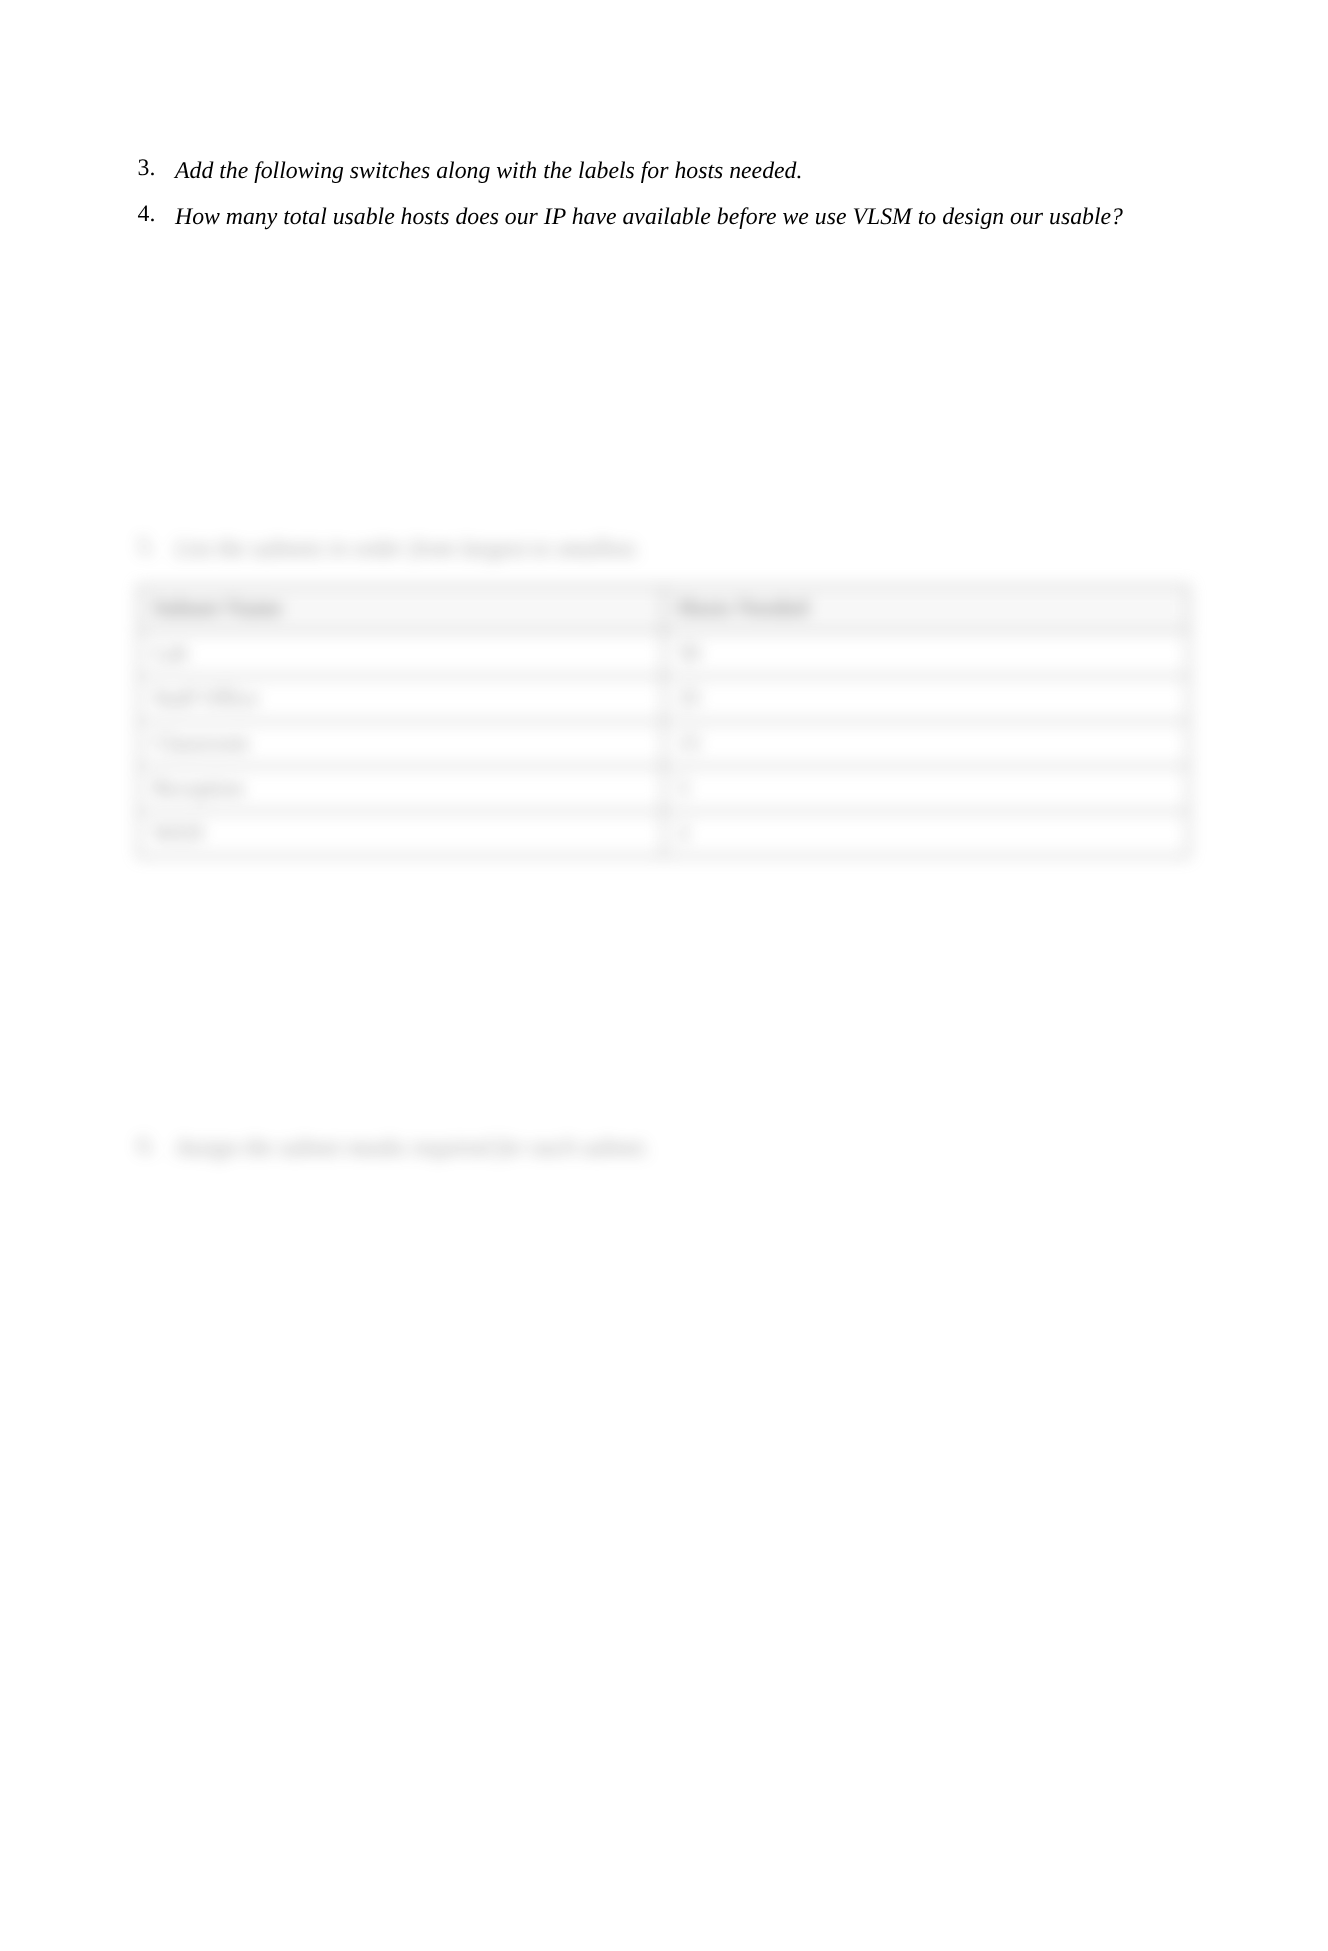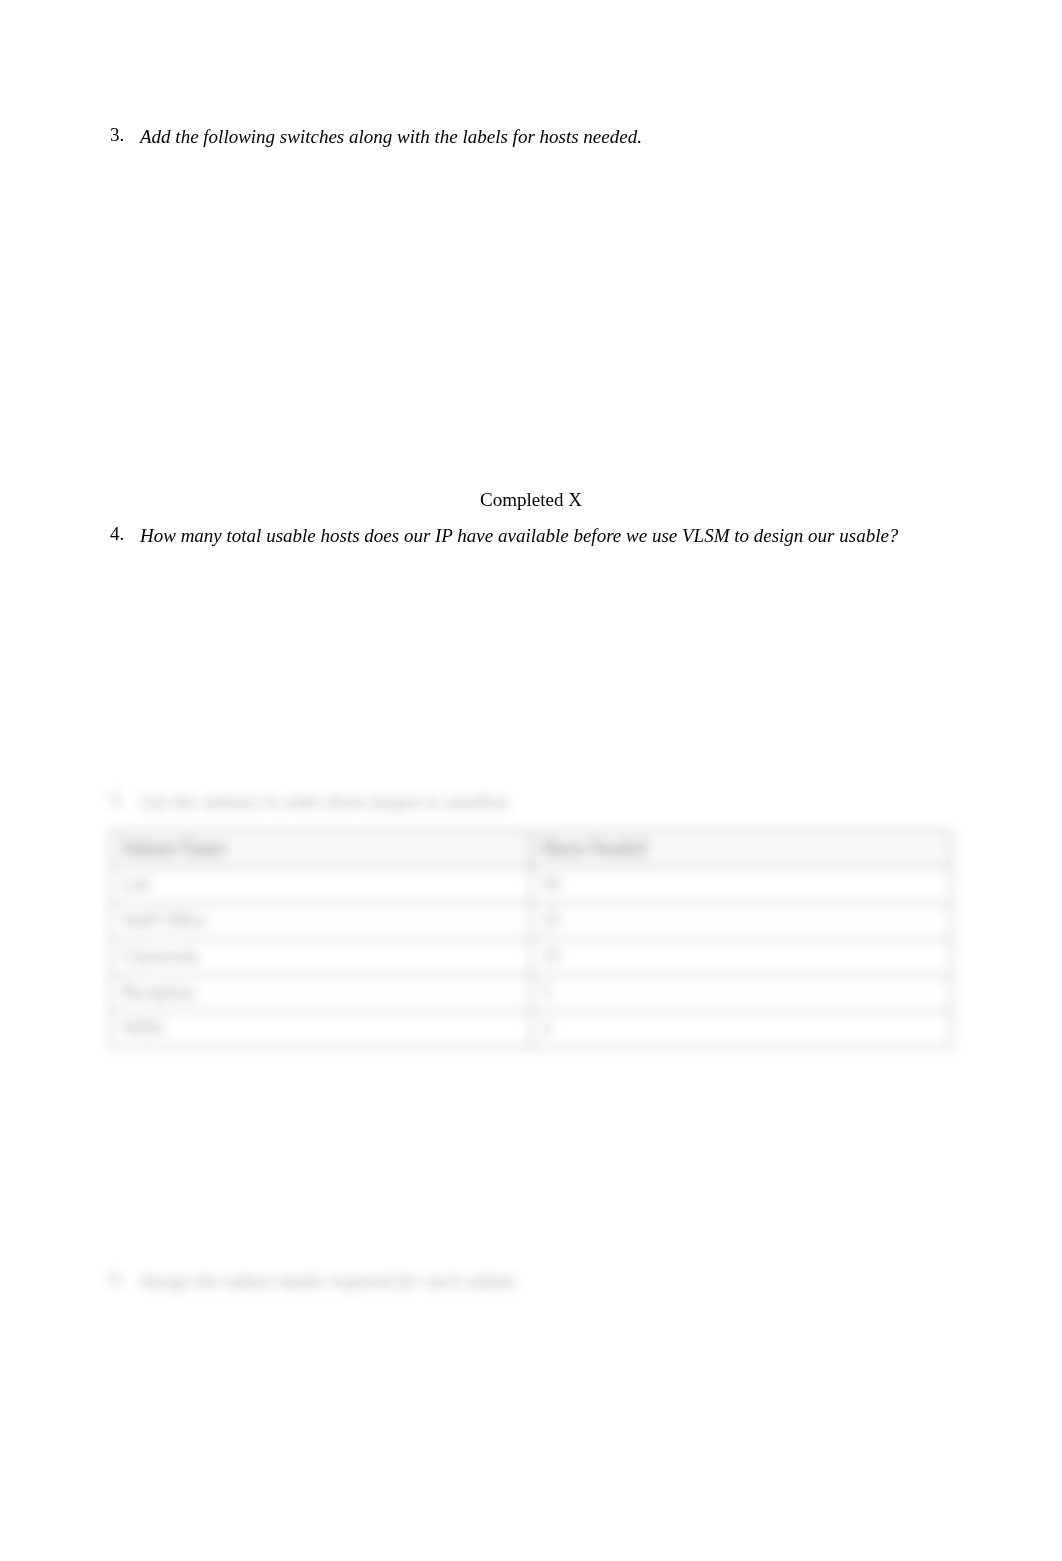--- a/index.html
+++ b/index.html
@@ -89,21 +89,20 @@
 </head>
 <body>
 
 <div class="page">
 
   <div class="list-item item3">
     <div class="list-num">3.</div>
     <div class="list-text">Add the following switches along with the labels for hosts needed.</div>
   </div>
 
-  <div class="completed">Completed X</div>
 
   <div class="list-item item4">
     <div class="list-num">4.</div>
     <div class="list-text">How many total usable hosts does our IP have available before we use VLSM to design our usable?</div>
   </div>
 
   <div class="blur-zone">
 
     <div class="blur answer-small"></div>
 

